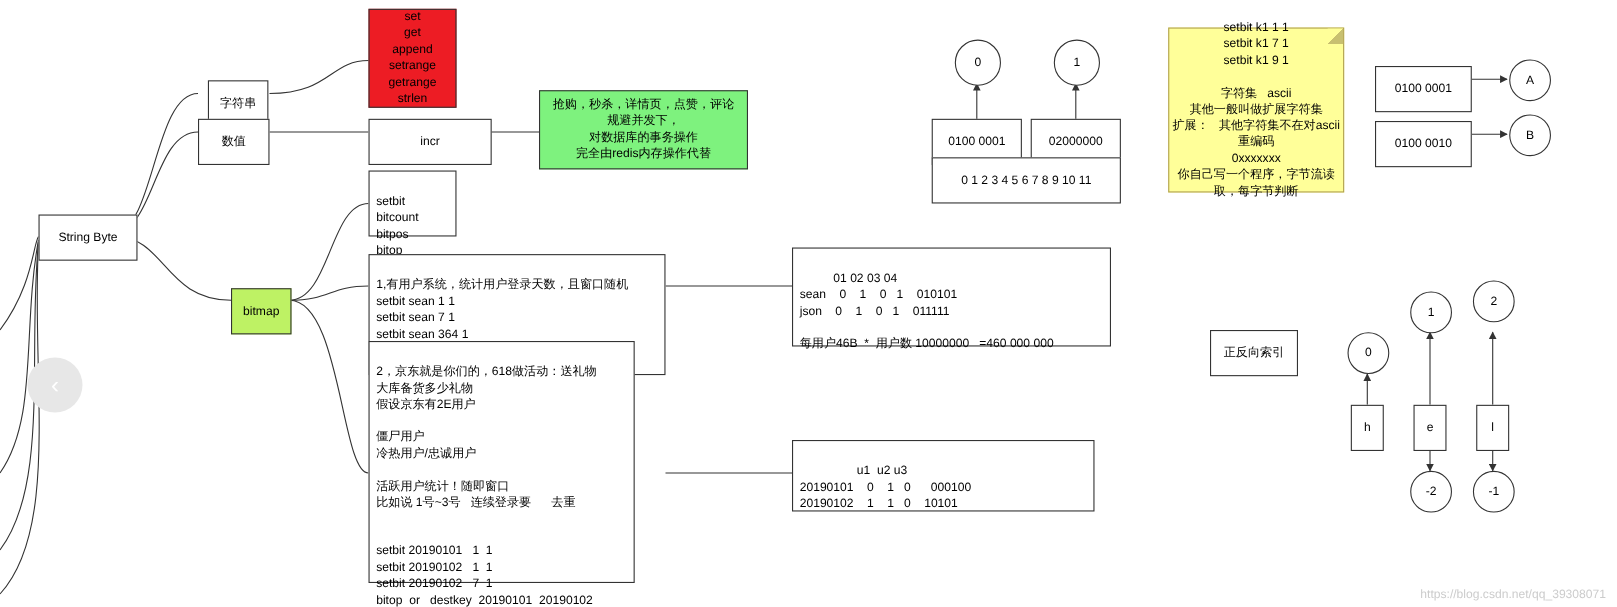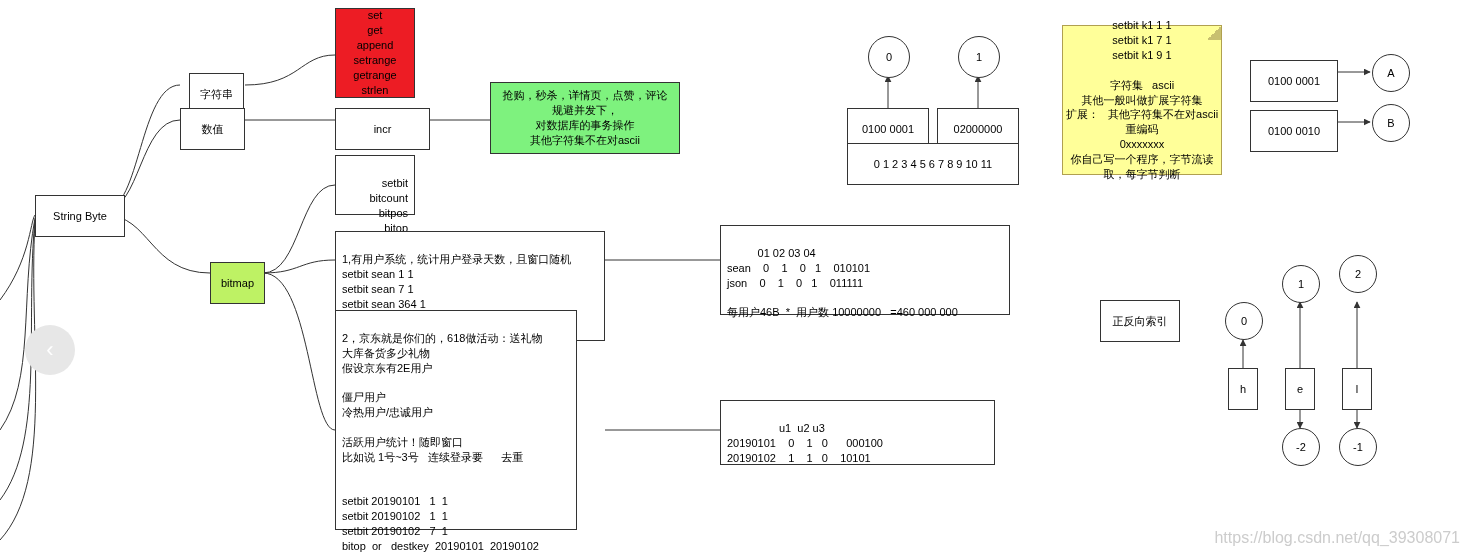--- a/index.html
+++ b/index.html
@@ -5,21 +5,21 @@
   html,body{margin:0;padding:0;width:1470px;height:552px;background:#fff;font-family:"Microsoft YaHei",Arial,sans-serif;overflow:hidden}
   .box{position:absolute;border:1px solid #333;font-size:11px;line-height:1.35;box-sizing:border-box;padding:20px 6px;white-space:pre;text-align:left;background:#fff}
   .center{display:flex;align-items:center;justify-content:center;text-align:center;white-space:normal}
   .circle{position:absolute;border:1px solid #333;border-radius:50%;background:#fff;font-size:11px;display:flex;align-items:center;justify-content:center}
   .red{background:#ed1c24;color:#000;border:1px solid #333}
   .green{background:#7ef27e;color:#000;border:1px solid #333}
   .blue{background:#bef264;color:#000;border:1px solid #333}
   .note{background:#ffff99;color:#000;border:1px solid #b0a050}
   .note::before{content:"";position:absolute;top:0;right:0;width:14px;height:14px;background:linear-gradient(135deg,#ffff99 0 50%,#c8c070 50% 100%)}
   svg.edges{position:absolute;left:0;top:0;pointer-events:none}
-  .watermark{position:absolute;right:10px;bottom:5px;color:#ccc;font-size:16px}
+  .watermark{position:absolute;right:10px;bottom:5px;color:#ccc;font-size:11px}
   .backbtn{position:absolute;left:25px;top:325px;width:50px;height:50px;border-radius:50%;background:#e7e7e7;display:flex;align-items:center;justify-content:center;color:#fff;font-size:22px}
 </style>
 </head>
 <body>
 
 <svg class="edges" width="1470" height="552">
   <defs>
     <marker id="ah" viewBox="0 0 10 10" refX="9" refY="5" markerWidth="7" markerHeight="7" orient="auto-start-reverse">
       <path d="M0,0 L10,5 L0,10 z" fill="#333"></path>
     </marker>
@@ -80,28 +80,28 @@
 <div class="box center" style="left:180px;top:108px;width:65px;height:22px">数值</div>
 <div class="box center blue" style="left:210px;top:262px;width:55px;height:22px">bitmap</div>
 
 <div class="box red center" style="left:335px;top:8px;width:80px;height:90px;white-space:pre">set
 get
 append
 setrange
 getrange
 strlen</div>
 
-<div class="box center" style="left:335px;top:108px;width:95px;height:22px">incr</div>
+<div class="box center" style="left:335px;top:108px;width:112px;height:22px">incr</div>
 
 <div class="box green center" style="left:490px;top:82px;width:190px;height:72px;white-space:pre">抢购，秒杀，详情页，点赞，评论
 规避并发下，
 对数据库的事务操作
-其他字符集不在对ascii</div>
+完全由redis内存操作代替</div>
 
-<div class="box" style="left:335px;top:155px;width:80px;height:60px;text-align:right">setbit
+<div class="box" style="left:335px;top:155px;width:80px;height:60px;text-align:left">setbit
 bitcount
 bitpos
 bitop</div>
 
 <div class="box" style="left:335px;top:231px;width:270px;height:110px">1,有用户系统，统计用户登录天数，且窗口随机
 setbit sean 1 1
 setbit sean 7 1
 setbit sean 364 1
 STRLEN sean
 BITCOUNT sean -2 -1</div>

